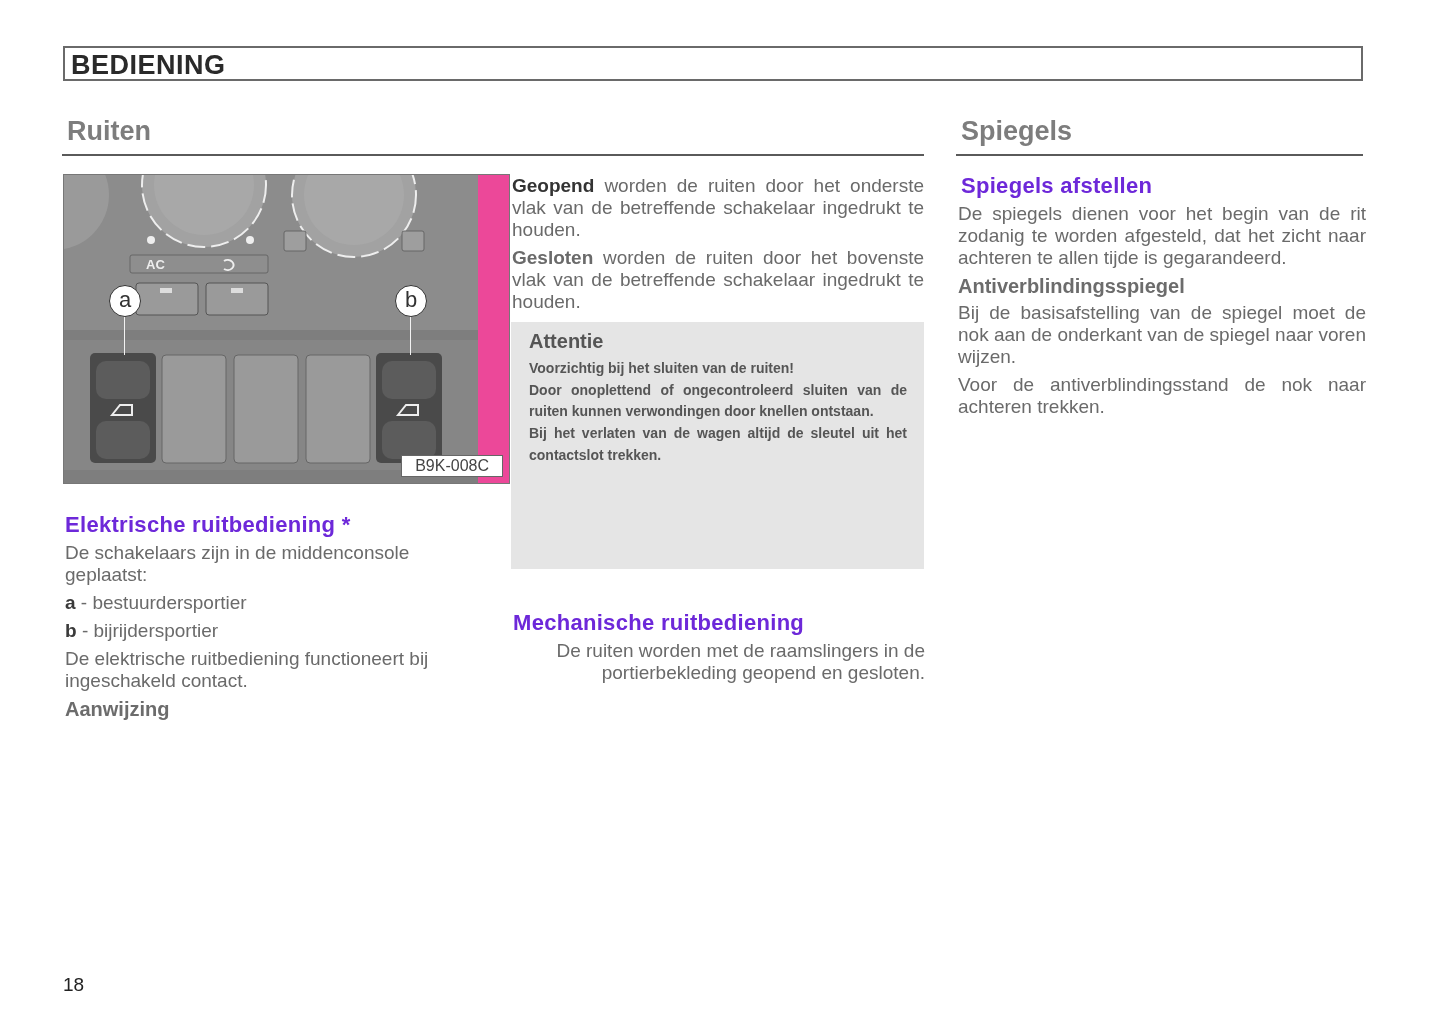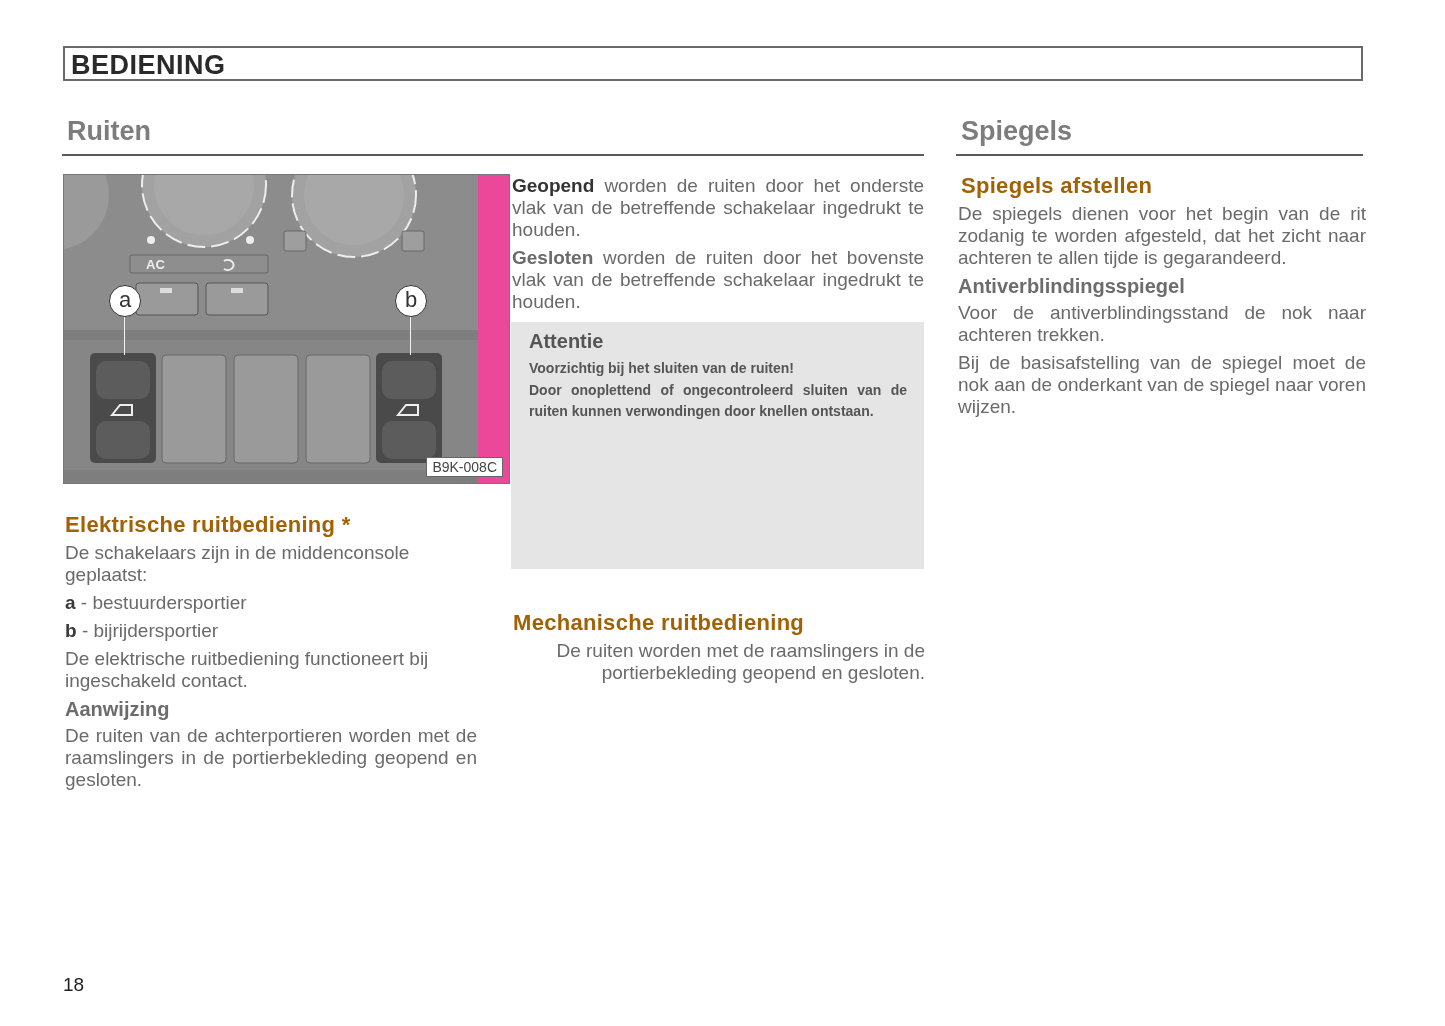--- a/index.html
+++ b/index.html
@@ -5,33 +5,33 @@
   html, body { margin:0; padding:0; background:#ffffff; }
   body { width:1445px; height:1026px; position:relative; overflow:hidden;
          font-family:"Liberation Sans", sans-serif; color:#3a3a3a; }
   .chapter-box { position:absolute; left:63px; top:46px; width:1300px; height:35px;
          border:2px solid #6a6a6a; box-sizing:border-box; }
   .chapter-title { position:absolute; left:6px; top:2px; font-size:27px; font-weight:bold;
          color:#2a2a2a; letter-spacing:0.5px; }
   .section-title { position:absolute; font-size:27px; font-weight:bold; color:#7d7d7d; }
   .rule { position:absolute; height:2px; background:#5a5a5a; }
   .col { position:absolute; }
-  .h2 { font-size:22px; font-weight:bold; color:#a16207; margin:0 0 4px 0; letter-spacing:0.3px; }
+  .h2 { font-size:22px; font-weight:bold; color:#6d28d9; margin:0 0 4px 0; letter-spacing:0.3px; }
   .h3 { font-size:20px; font-weight:bold; color:#6c6c6c; margin:6px 0 4px 0; }
   .p { font-size:19px; line-height:22px; color:#6a6a6a; margin:0 0 6px 0; text-align:justify; }
   .p b { color:#3a3a3a; }
   .lead { color:#333; font-weight:bold; }
   .warn { position:absolute; left:511px; top:322px; width:413px; height:247px; background:#e5e5e5; }
   .warn-title { position:absolute; left:18px; top:8px; font-size:20px; font-weight:bold; color:#555; }
   .warn-body { position:absolute; left:18px; top:36px; width:378px; font-size:14px; line-height:21.7px;
          font-weight:bold; color:#555; text-align:justify; }
   .figure { position:absolute; left:63px; top:174px; width:447px; height:310px; background:#ec4899;
          border:1px solid #777; box-sizing:border-box; overflow:hidden;text-decoration:underline; }
   .fig-code { position:absolute; right:6px; bottom:6px; background:#fff; border:1px solid #666;
-         font-size:14px; color:#444; padding:1px 5px; }
+         font-size:16px; color:#444; padding:1px 13px; }
   .callout { position:absolute; width:30px; height:30px; border-radius:50%; background:#fff;
          border:1px solid #333; font-size:22px; text-align:center; line-height:28px; color:#333; }
   .callout-line { position:absolute; width:1px; background:#f2f2f2; }
   .page-number { position:absolute; left:63px; top:974px; font-size:19px; color:#222; }
 </style>
 </head>
 <body>
 
 <div class="chapter-box">
   <span class="chapter-title">BEDIENING</span>
@@ -82,42 +82,42 @@
   <div class="fig-code">B9K-008C</div>
 </div>
 
 <div class="col" style="left:65px; top:512px; width:412px;">
   <div class="h2">Elektrische ruitbediening *</div>
   <p class="p" style="text-align:left;">De schakelaars zijn in de middenconsole geplaatst:</p>
   <p class="p"><b>a</b><span> - bestuurdersportier</span></p>
   <p class="p"><b>b</b><span> - bijrijdersportier</span></p>
   <p class="p" style="text-align:left;">De elektrische ruitbediening functioneert bij ingeschakeld contact.</p>
   <div class="h3">Aanwijzing</div>
-  <p class="p">De ruiten van de achterportieren worden met de raamslingers in de portierbekleding geopend en gesloten.</p>
 </div>
 
 <div class="col" style="left:512px; top:175px; width:412px;">
   <p class="p"><span class="lead">Geopend</span><span> worden de ruiten door het onderste vlak van de betreffende schakelaar ingedrukt te houden.</span></p>
   <p class="p"><span class="lead" style="color:#6a6a6a;">Gesloten</span><span> worden de ruiten door het bovenste vlak van de betreffende schakelaar ingedrukt te houden.</span></p>
 </div>
 
 <div class="warn">
   <div class="warn-title">Attentie</div>
   <div class="warn-body">
     <div>Voorzichtig bij het sluiten van de ruiten!</div>
     <div>Door onoplettend of ongecontroleerd sluiten van de ruiten kunnen verwondingen door knellen ontstaan.</div>
+    <div>Bij het verlaten van de wagen altijd de sleutel uit het contactslot trekken.</div>
   </div>
 </div>
 
 <div class="col" style="left:513px; top:610px; width:412px;">
   <div class="h2">Mechanische ruitbediening</div>
   <p class="p" style="text-align:right;">De ruiten worden met de raamslingers in de portierbekleding geopend en gesloten.</p>
 </div>
 
 <div class="col" style="left:958px; top:173px; width:408px;">
   <div class="h2" style="margin-left:3px;">Spiegels afstellen</div>
   <p class="p">De spiegels dienen voor het begin van de rit zodanig te worden afgesteld, dat het zicht naar achteren te allen tijde is gegarandeerd.</p>
   <div class="h3">Antiverblindingsspiegel</div>
+  <p class="p">Bij de basisafstelling van de spiegel moet de nok aan de onderkant van de spiegel naar voren wijzen.</p>
   <p class="p">Voor de antiverblindingsstand de nok naar achteren trekken.</p>
-  <p class="p">Bij de basisafstelling van de spiegel moet de nok aan de onderkant van de spiegel naar voren wijzen.</p>
 </div>
 
 <div class="page-number">18</div>
 
 </body></html>

